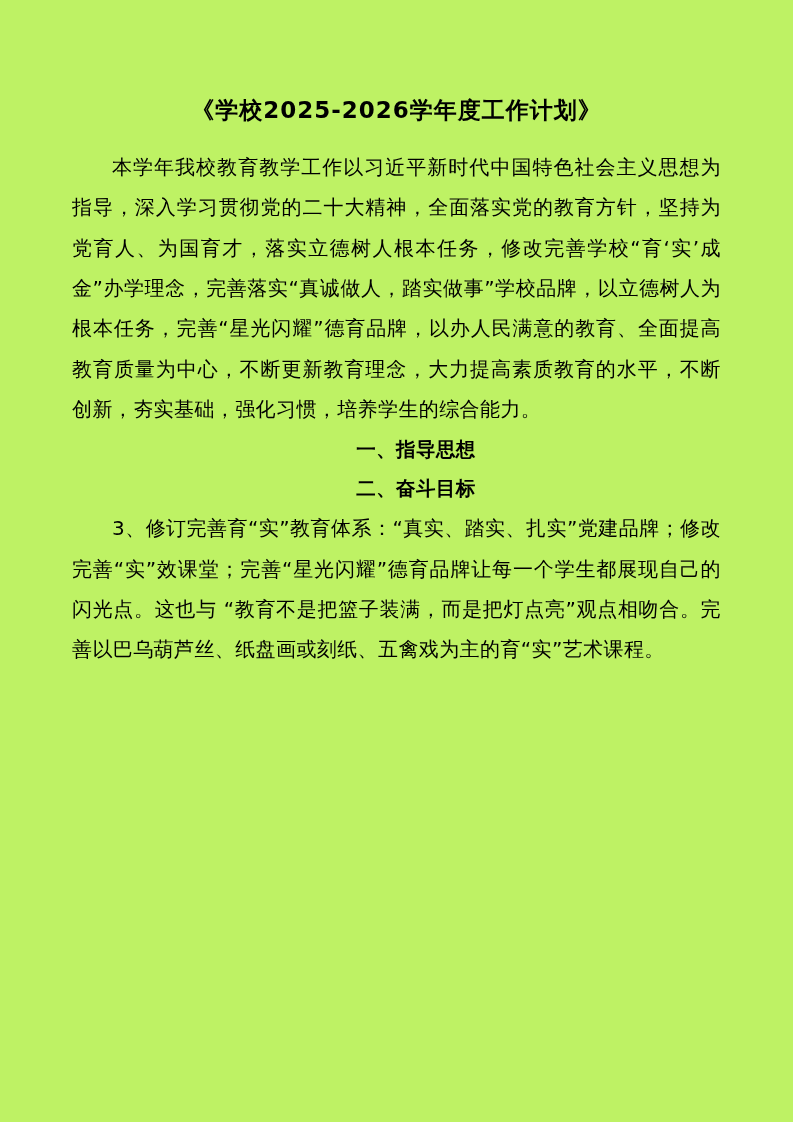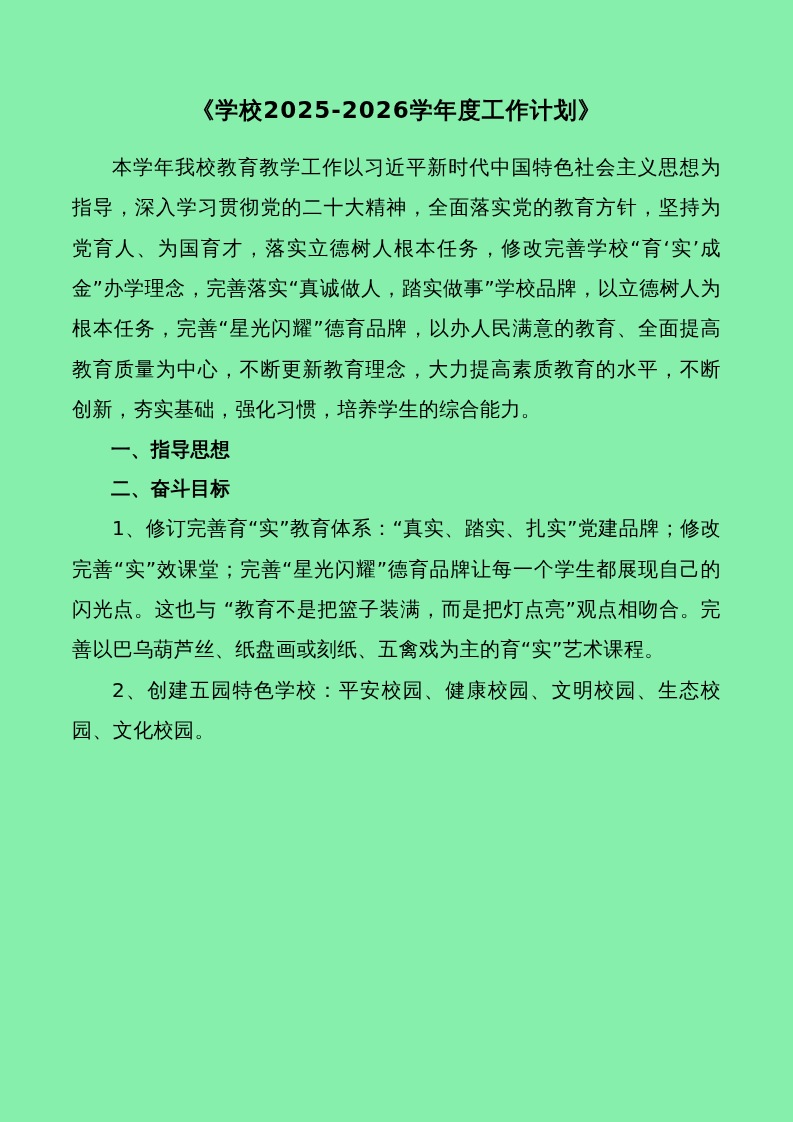--- a/index.html
+++ b/index.html
@@ -11,21 +11,21 @@
     width: 793px;
     height: 1122px;
     font-family: "DejaVu Sans", "Liberation Sans", sans-serif;
     color: #000000;
   }
   .page {
     box-sizing: border-box;
     width: 793px;
     height: 1122px;
     padding: 78px 72px 60px 72px;
-    background: #86efac;
+    background: #bef264;
     position: relative;
   }
   .doc-title {
     text-align: center;
     font-size: 23px;
     font-weight: bold;
     letter-spacing: 1px;
     margin: 14px 0 18px 0;
     line-height: 1.6;
   }
@@ -38,31 +38,31 @@
     margin: 0 0 0 0;
     letter-spacing: 0.4px;
   }
   .heading {
     font-size: 19.5px;
     font-weight: bold;
     line-height: 2.02;
     text-indent: 2em;
     margin: 0;
     letter-spacing: 0.4px;
+    text-align: center;
   }
 </style>
 </head>
 <body>
 
 <div class="page">
   <h1 class="doc-title">《学校2025-2026学年度工作计划》</h1>
 
   <p class="para">本学年我校教育教学工作以习近平新时代中国特色社会主义思想为指导，深入学习贯彻党的二十大精神，全面落实党的教育方针，坚持为党育人、为国育才，落实立德树人根本任务，修改完善学校“育‘实’成金”办学理念，完善落实“真诚做人，踏实做事”学校品牌，以立德树人为根本任务，完善“星光闪耀”德育品牌，以办人民满意的教育、全面提高教育质量为中心，不断更新教育理念，大力提高素质教育的水平，不断创新，夯实基础，强化习惯，培养学生的综合能力。</p>
 
   <p class="heading">一、指导思想</p>
 
 
   <p class="heading">二、奋斗目标</p>
 
-  <p class="para">1、修订完善育“实”教育体系：“真实、踏实、扎实”党建品牌；修改完善“实”效课堂；完善“星光闪耀”德育品牌让每一个学生都展现自己的闪光点。这也与 “教育不是把篮子装满，而是把灯点亮”观点相吻合。完善以巴乌葫芦丝、纸盘画或刻纸、五禽戏为主的育“实”艺术课程。</p>
+  <p class="para">3、修订完善育“实”教育体系：“真实、踏实、扎实”党建品牌；修改完善“实”效课堂；完善“星光闪耀”德育品牌让每一个学生都展现自己的闪光点。这也与 “教育不是把篮子装满，而是把灯点亮”观点相吻合。完善以巴乌葫芦丝、纸盘画或刻纸、五禽戏为主的育“实”艺术课程。</p>
 
-  <p class="para">2、创建五园特色学校：平安校园、健康校园、文明校园、生态校园、文化校园。</p>
 </div>
 
 </body></html>

